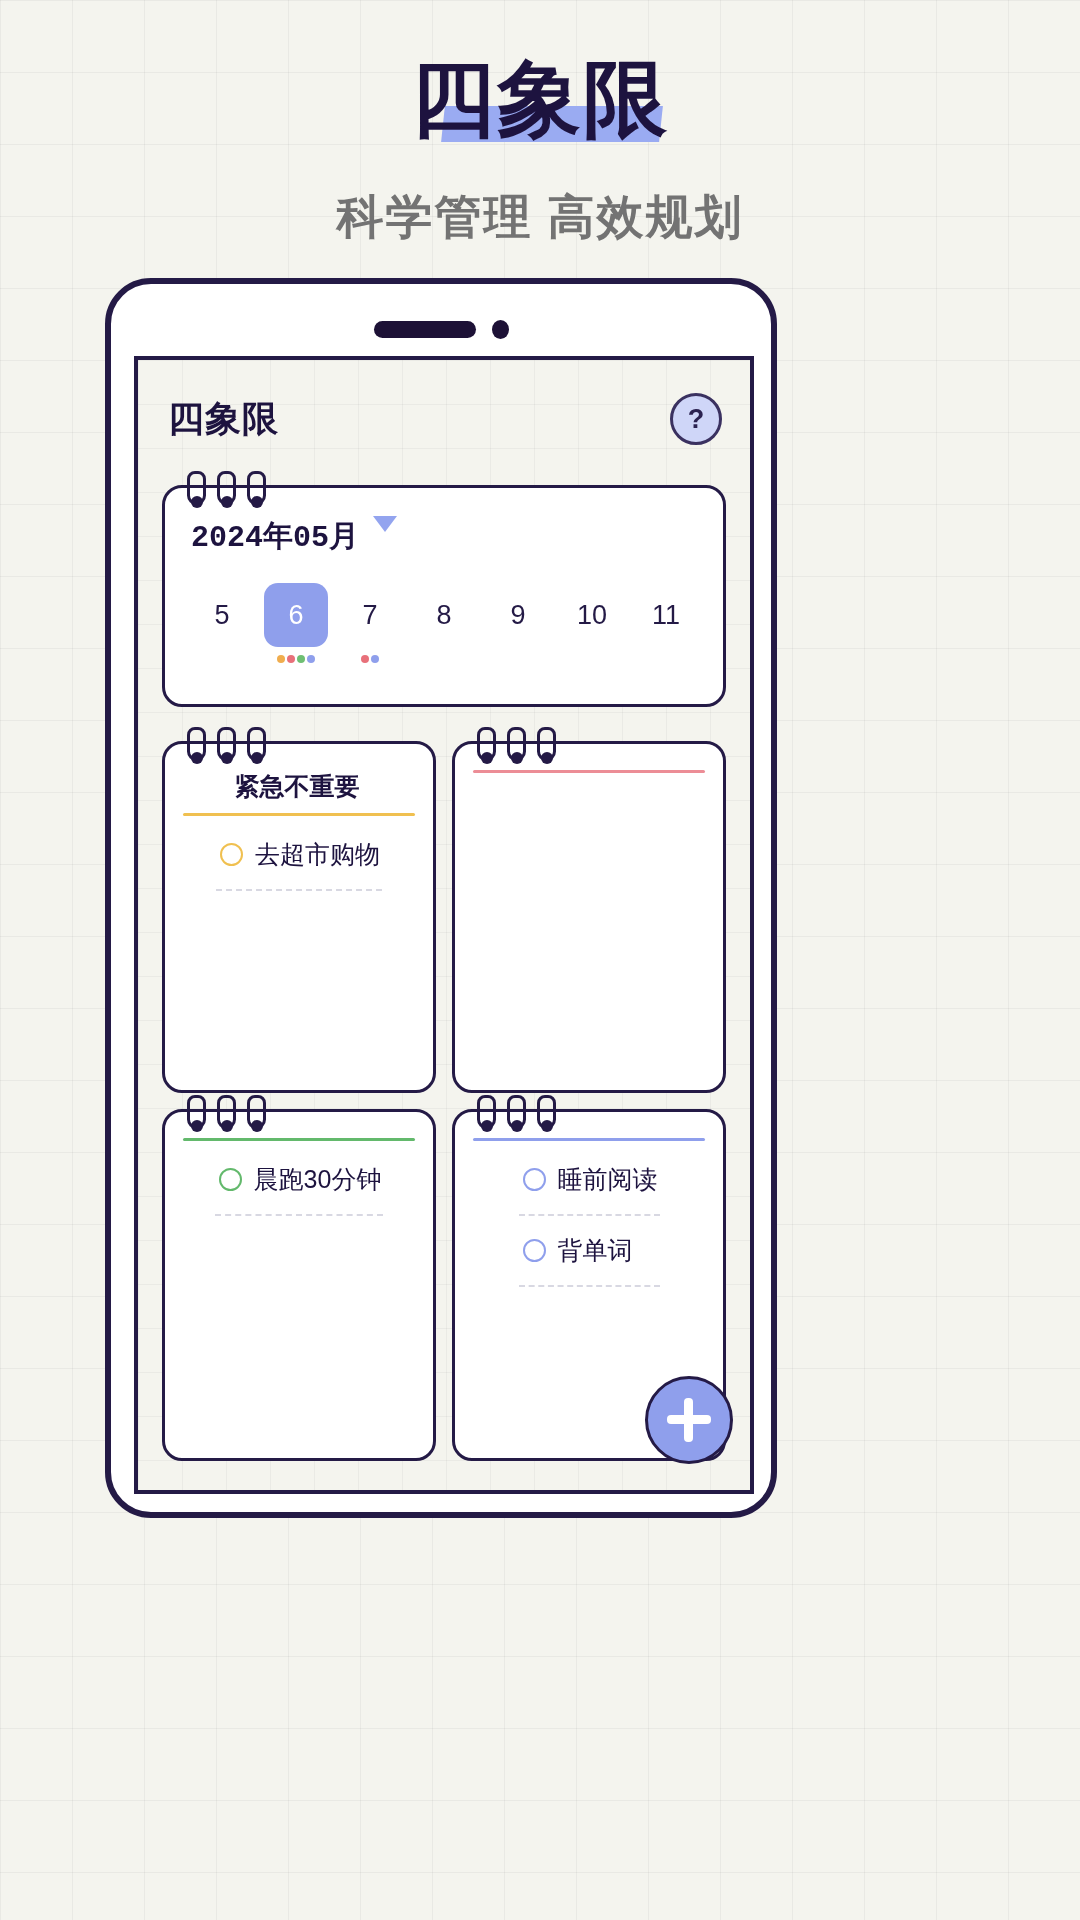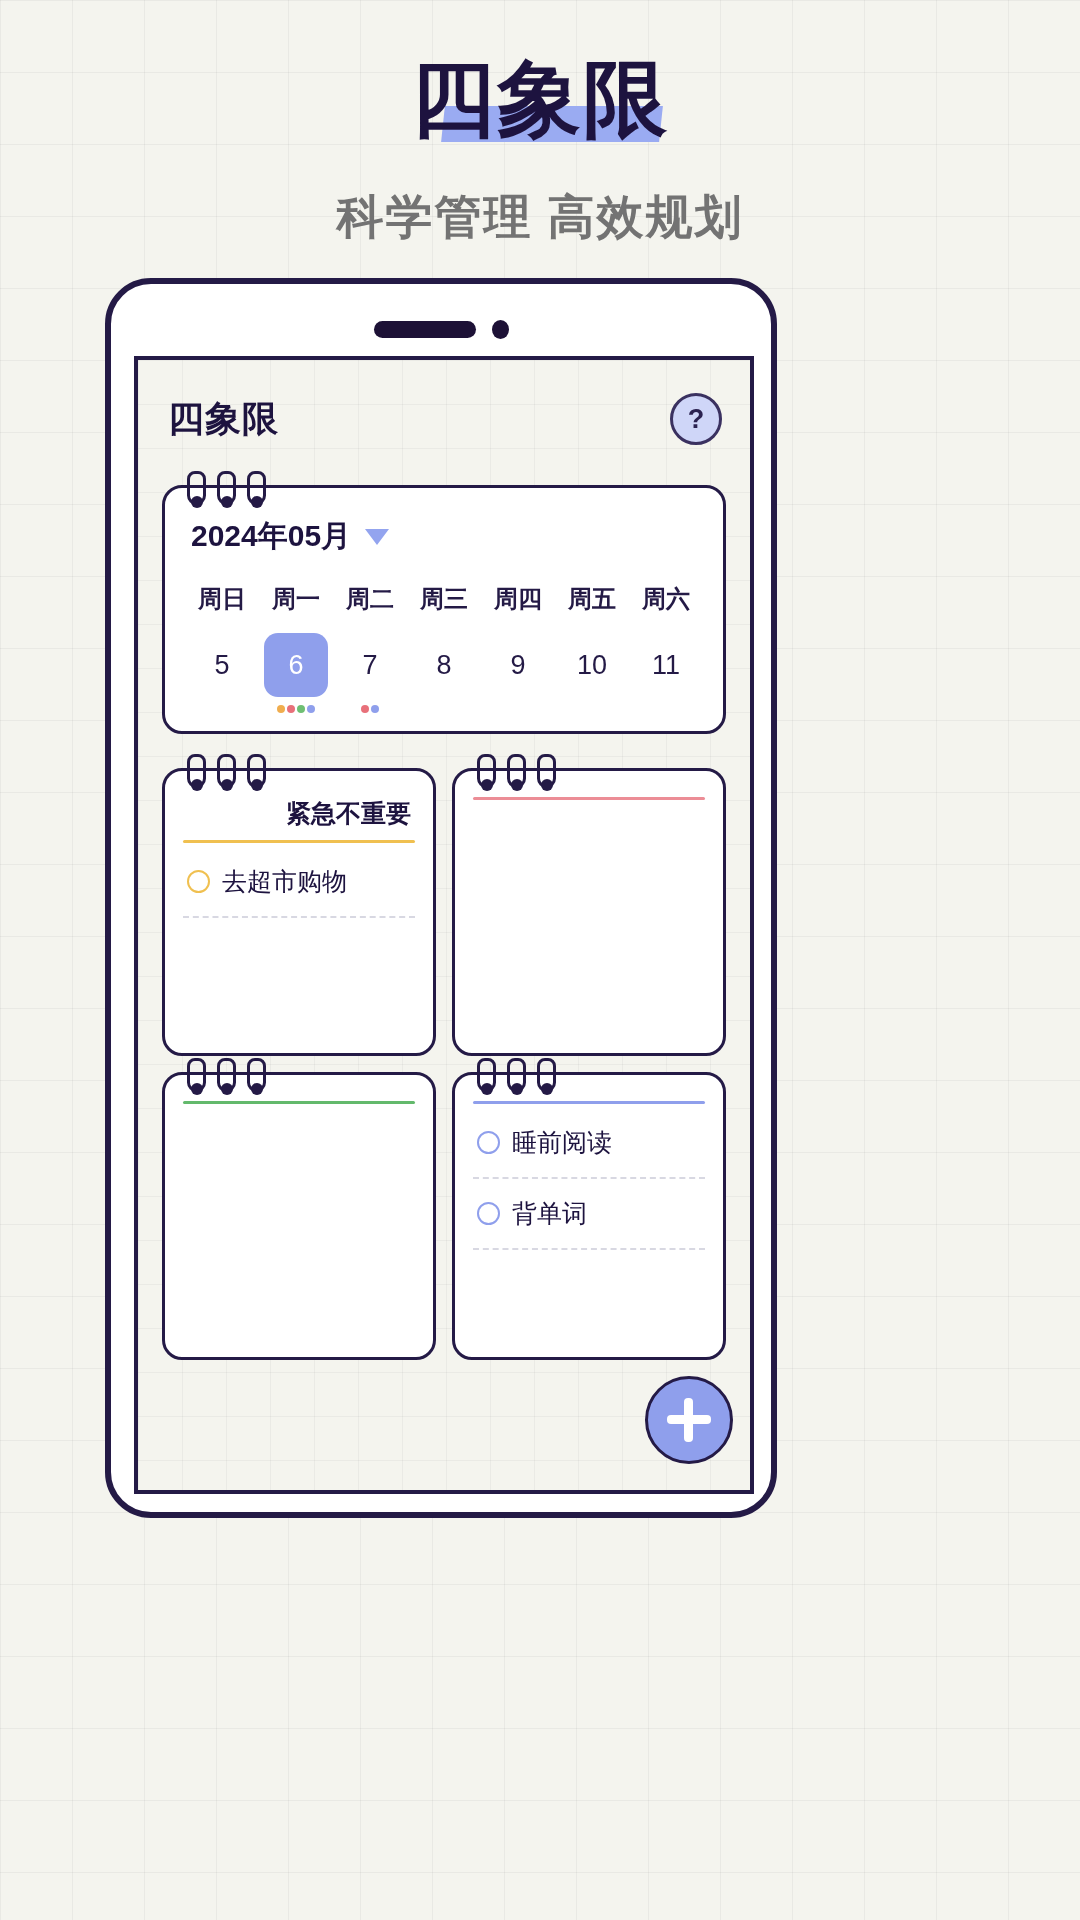--- a/index.html
+++ b/index.html
@@ -165,24 +165,24 @@
   }
 
   
   .cal {
     margin-top: 40px;
     padding: 28px 20px 16px 20px;
     min-height: 222px;
   }
   .cal-month {
     display: flex;
-    align-items: center;
     gap: 14px;
     padding-left: 6px;
     margin-bottom: 26px;
+    font-family: Liberation Mono, monospace;
   }
   .cal-month-label {
     font-size: 30px;
     font-weight: 700;
     color: #1d133f;
   }
   .caret {
     width: 0; height: 0;
     border-left: 12px solid transparent;
     border-right: 12px solid transparent;
@@ -229,24 +229,25 @@
   .dot { width: 8px; height: 8px; border-radius: 50%; }
 
   
   .quad-grid {
     margin-top: 34px;
     display: grid;
     grid-template-columns: 1fr 1fr;
     gap: 16px 16px;
   }
   .quad {
-    height: 288px;
+    height: 352px;
     padding: 26px 18px 18px 18px;
     display: flex;
     flex-direction: column;
+    align-items: center;
   }
   .quad-head {
     text-align: right;
     font-size: 25px;
     font-weight: 700;
     color: #1d133f;
     padding-bottom: 10px;
     padding-right: 4px;
   }
   .quad-rule { height: 3px; width: 100%; border-radius: 2px; }
@@ -329,29 +330,20 @@
         <div class="ring"></div>
         <div class="ring"></div>
         <div class="ring"></div>
       </div>
 
       <div class="cal-month">
         <span class="cal-month-label">2024年05月</span>
         <span class="caret"></span>
       </div>
 
-      <div class="week-row" id="weekRow">
-          <div class="week-cell">周日</div>
-          <div class="week-cell">周一</div>
-          <div class="week-cell">周二</div>
-          <div class="week-cell">周三</div>
-          <div class="week-cell">周四</div>
-          <div class="week-cell">周五</div>
-          <div class="week-cell">周六</div>
-        </div>
       <div class="day-row" id="dayRow">
           <div class="day-cell-wrap">
             <div class="day-cell">5</div>
             <div class="dots"></div>
           </div>
           <div class="day-cell-wrap">
             <div class="day-cell selected">6</div>
             <div class="dots">
               <span class="dot" style="background: rgb(240, 173, 78);"></span>
               <span class="dot" style="background: rgb(232, 112, 122);"></span>
@@ -409,20 +401,26 @@
           </div>
           <div class="quad-rule" style="background: rgb(236, 141, 150);"></div>
         </div>
         <div class="nb quad">
           <div class="spiral">
             <div class="ring"></div>
             <div class="ring"></div>
             <div class="ring"></div>
           </div>
           <div class="quad-rule" style="background: rgb(99, 185, 108);"></div>
+          <div class="task-list">
+            <div class="task">
+              <span class="task-check" style="border-color: rgb(99, 185, 108);"></span>
+              <span class="task-label">晨跑30分钟</span>
+            </div>
+          </div>
         </div>
         <div class="nb quad">
           <div class="spiral">
             <div class="ring"></div>
             <div class="ring"></div>
             <div class="ring"></div>
           </div>
           <div class="quad-rule" style="background: rgb(143, 159, 236);"></div>
           <div class="task-list">
             <div class="task">

